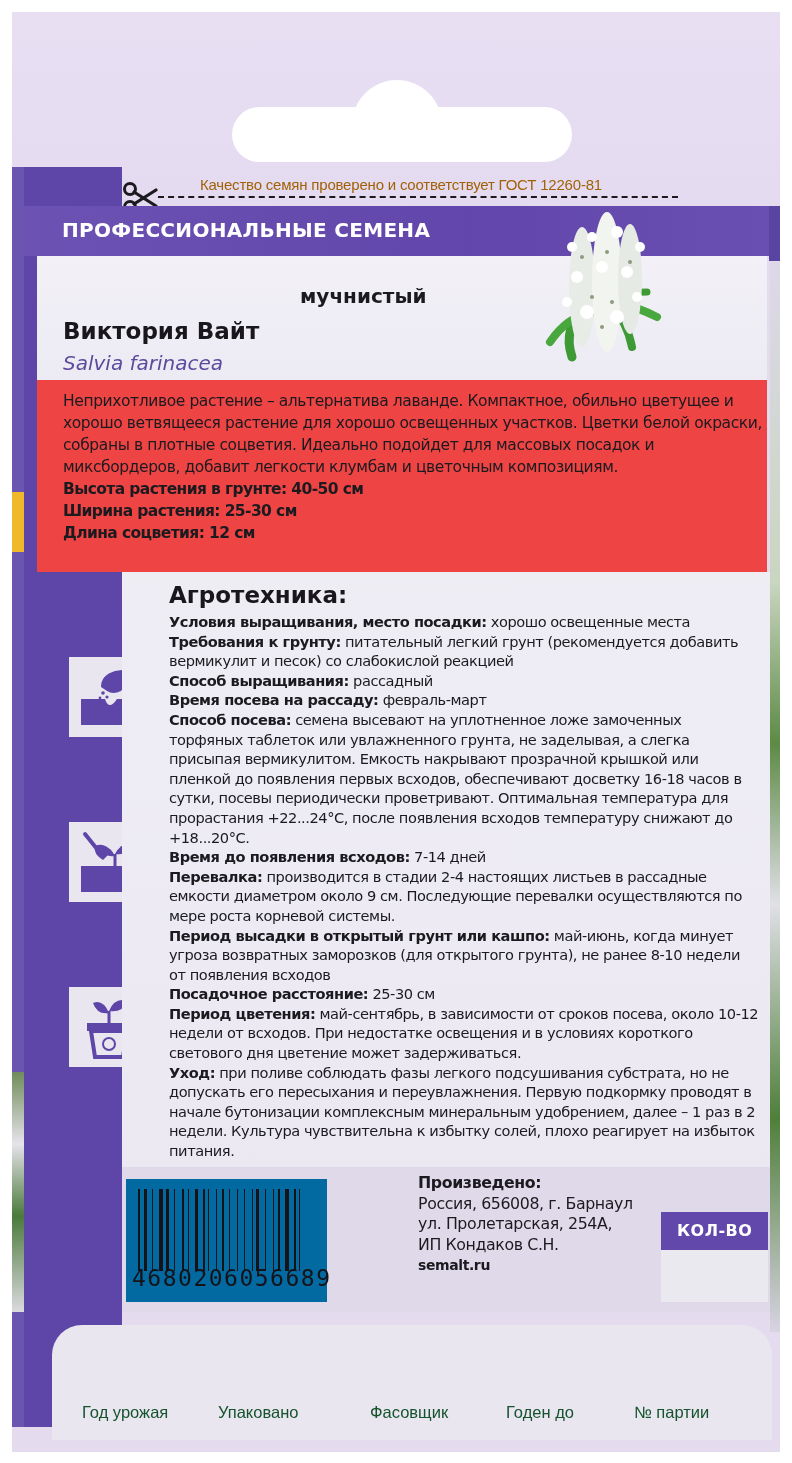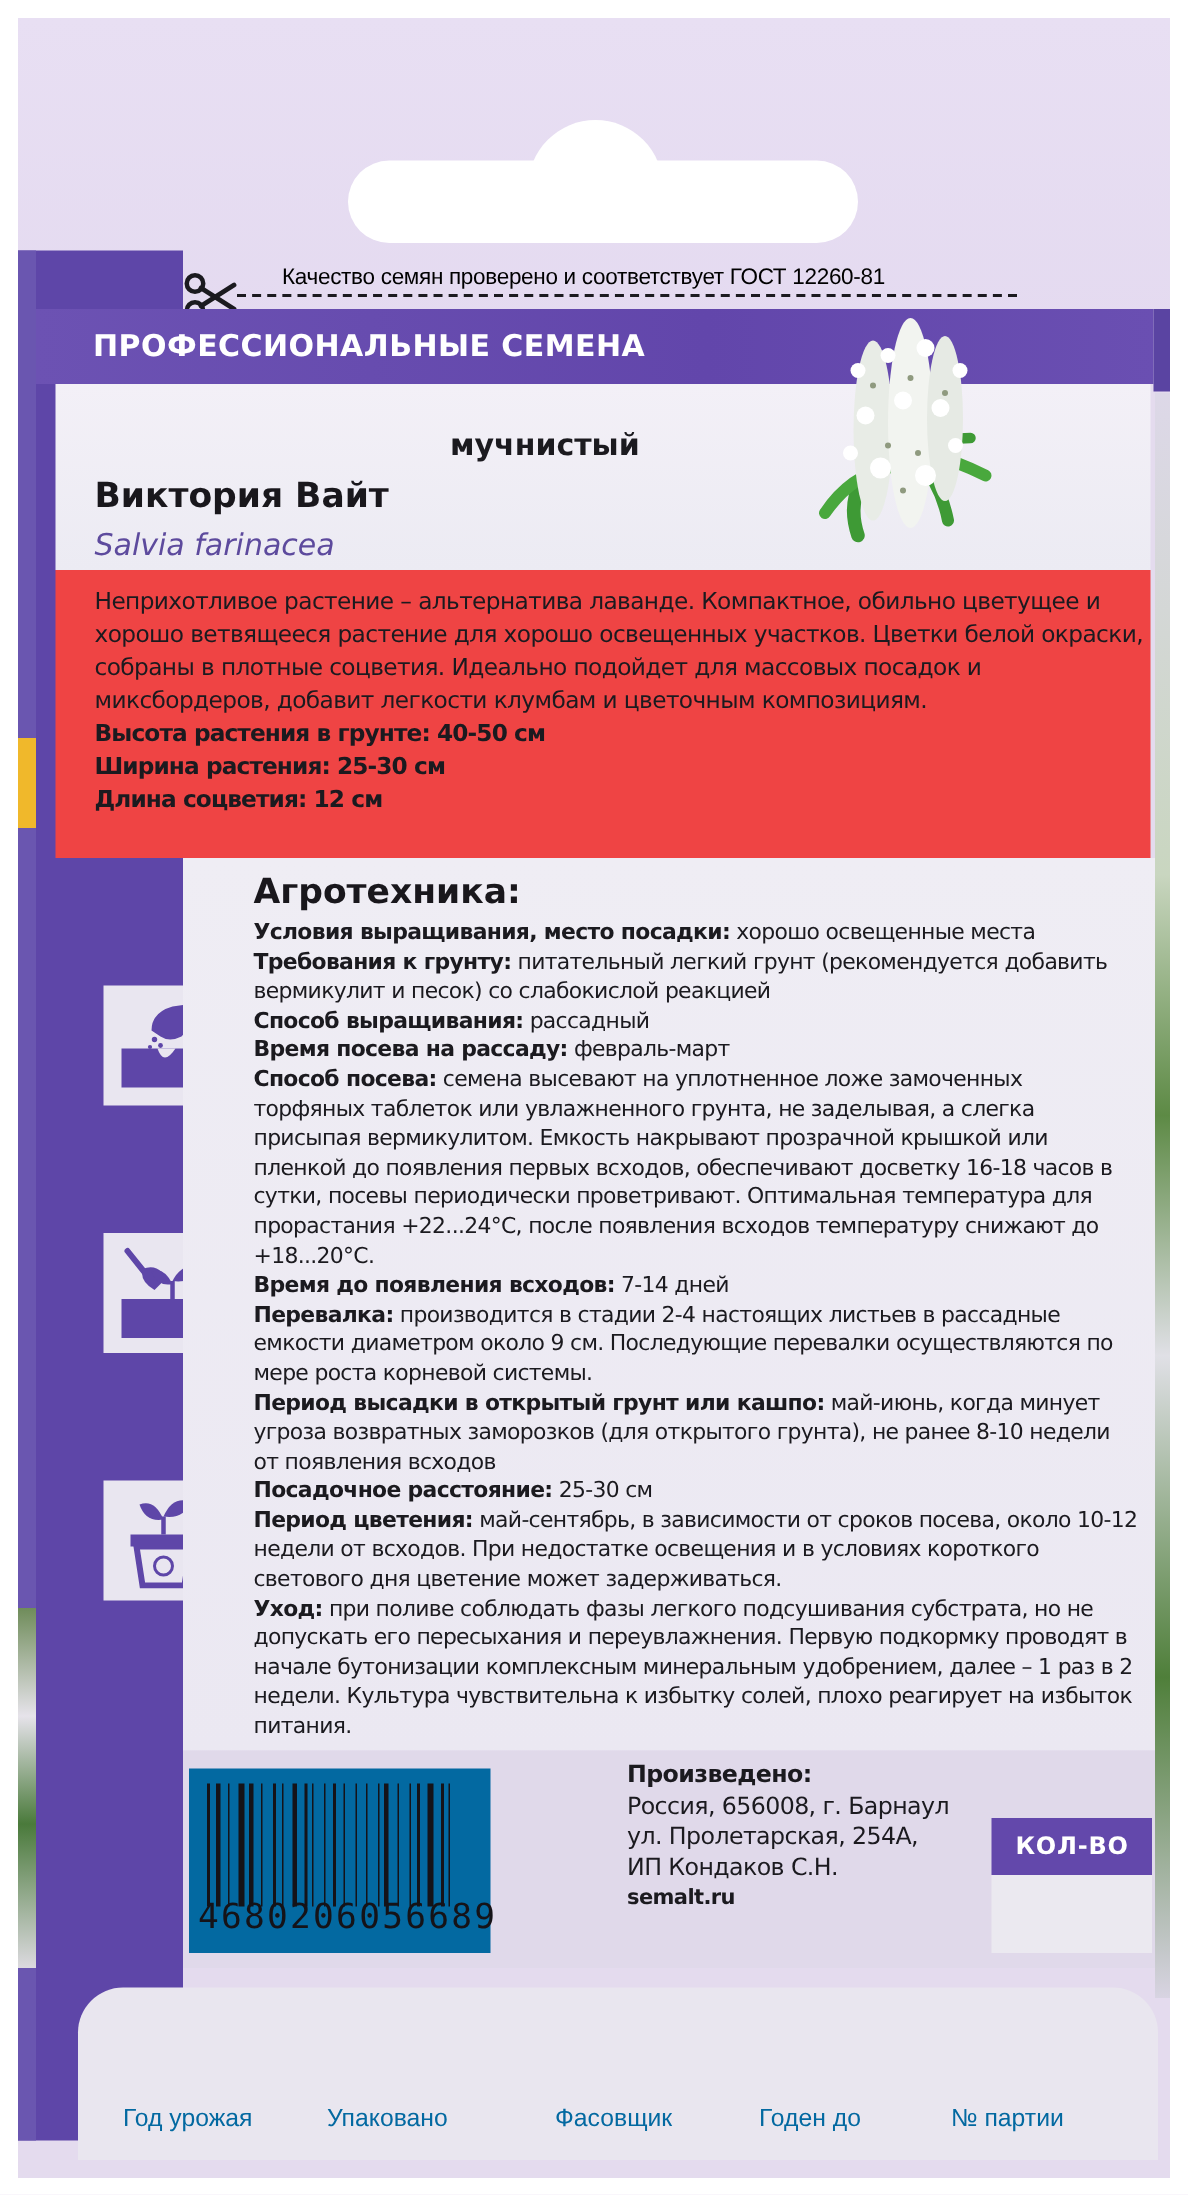--- a/index.html
+++ b/index.html
@@ -23,21 +23,21 @@
       background: #ffffff; border-radius: 45px 45px 0 0;
     }
 
     .gost-row {
       position: absolute; left: 110px; top: 160px; width: 560px; height: 40px;
     }
     .scissors-icon {
       position: absolute; left: 0; top: 8px; width: 36px; height: 36px;
     }
     .gost-text {
-      position: absolute; left: 66px; top: 4px; font-size: 15px; color: #000000;
+      position: absolute; left: 78px; top: 4px; font-size: 15px; color: #a16207;
       letter-spacing: -0.2px; white-space: nowrap;
     }
     .dash-line {
       position: absolute; left: 36px; top: 24px; width: 520px; height: 0;
       border-top: 2px dashed #1b1a1f;
     }
 
     .left-strip {
       position: absolute; left: 0; top: 155px; width: 110px; height: 1260px;
       background: #5e46a8;
@@ -166,21 +166,21 @@
       position: absolute; left: 649px; top: 1238px; width: 107px; height: 52px;
       background: #ebe9f0;
     }
 
     .stamp-panel {
       position: absolute; left: 40px; top: 1313px; width: 720px; height: 115px;
       background: #e9e6ef; border-radius: 30px 30px 0 0;
     }
     .stamp-labels {
       position: absolute; left: 0; top: 78px; width: 720px; height: 24px;
-      font-size: 16.5px; color: #0369a1; font-family: "Liberation Sans", sans-serif;
+      font-size: 16.5px; color: #14532d; font-family: "Liberation Sans", sans-serif;
     }
     .stamp-label { position: absolute; top: 0; white-space: nowrap; }
   </style>
 </head>
 <body>
 
 <div class="packet">
   <div class="top-flap"></div>
   <div class="hang-hole-bump"></div>
   <div class="hang-hole"></div>

